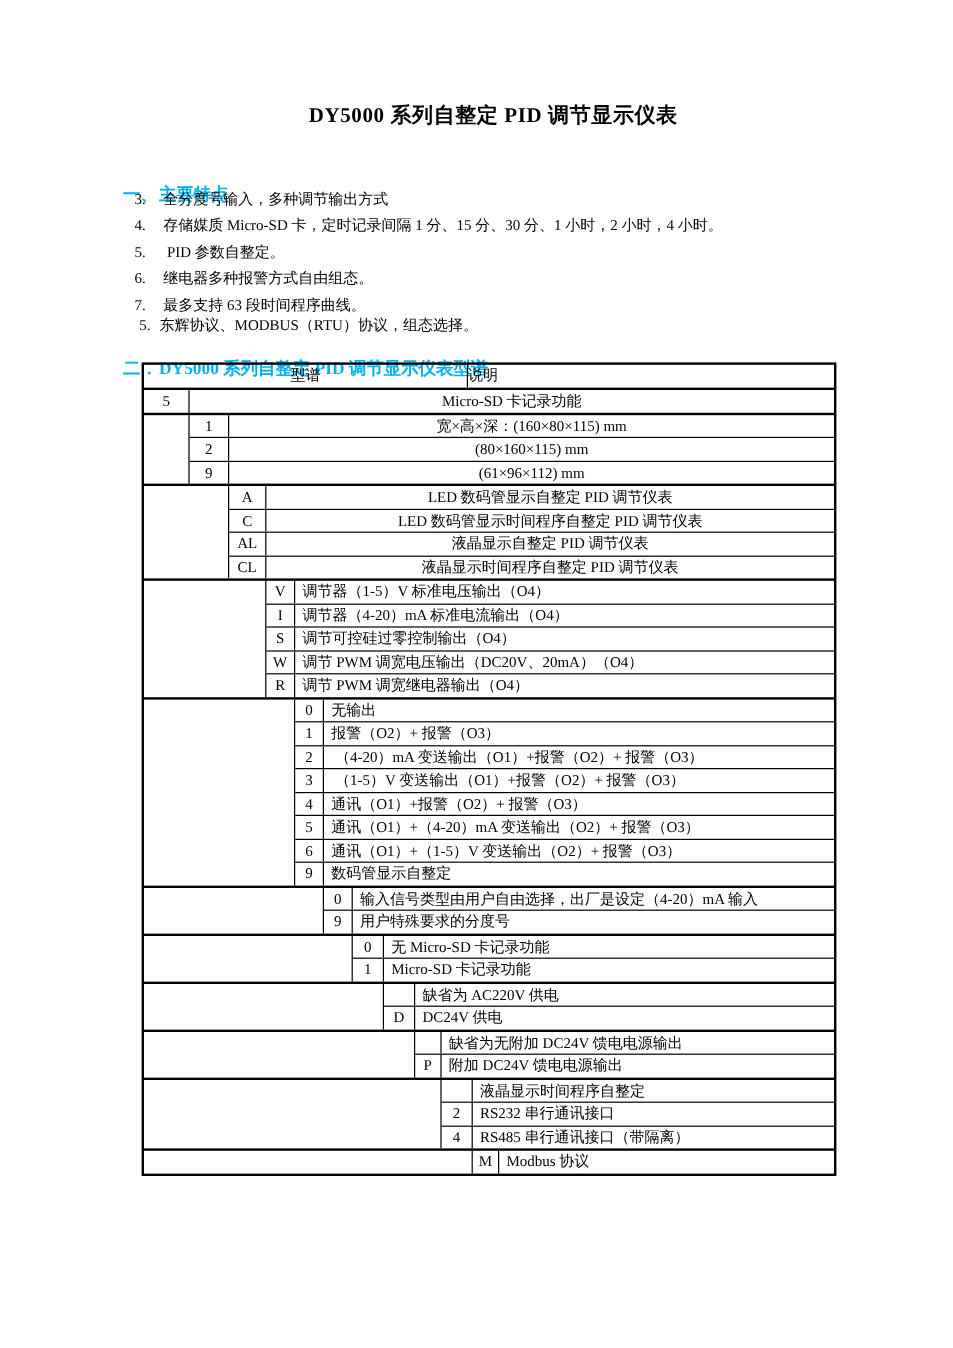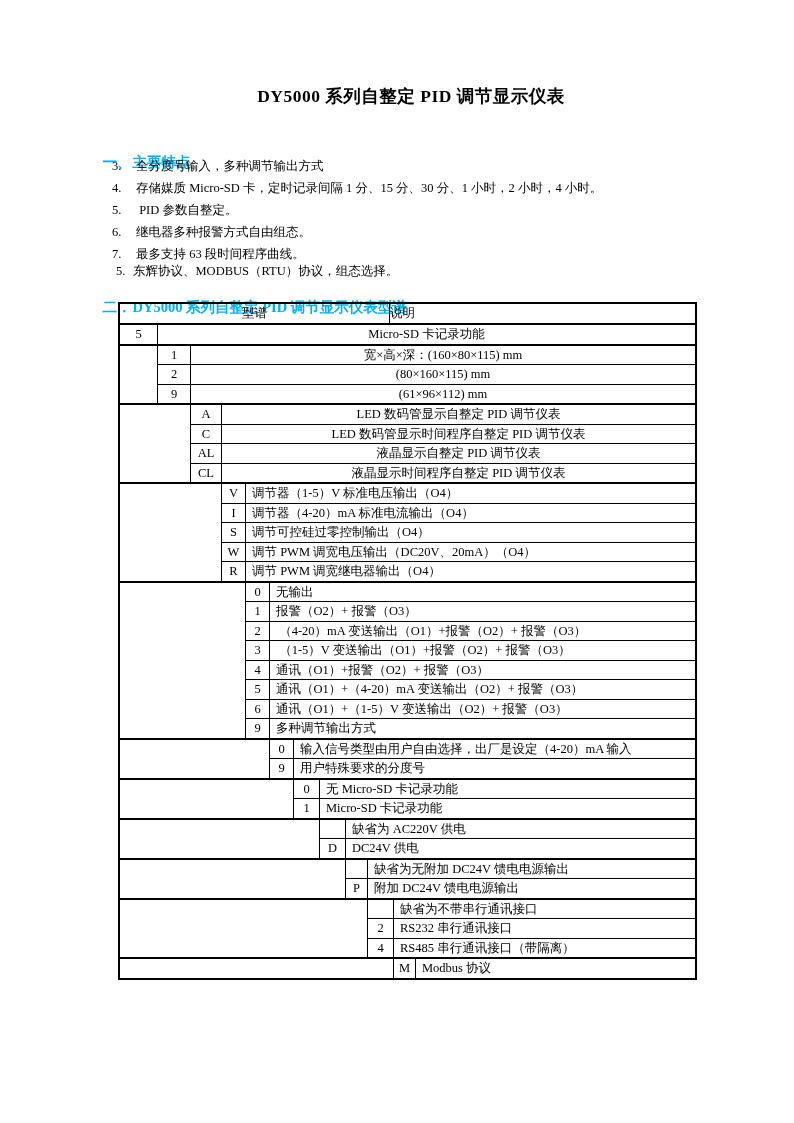--- a/index.html
+++ b/index.html
@@ -198,21 +198,21 @@
             <div class="trow">
               <div class="tcode" style="width: 24px;">5</div>
               <div class="tdesc left">通讯（O1）+（4-20）mA 变送输出（O2）+ 报警（O3）</div>
             </div>
             <div class="trow">
               <div class="tcode" style="width: 24px;">6</div>
               <div class="tdesc left">通讯（O1）+（1-5）V 变送输出（O2）+ 报警（O3）</div>
             </div>
             <div class="trow">
               <div class="tcode" style="width: 24px;">9</div>
-              <div class="tdesc left">多种调节输出方式</div>
+              <div class="tdesc left">数码管显示自整定</div>
             </div>
           </div>
         </div>
         <div class="tgroup">
           <div class="tlead" style="width: 150px;"></div>
           <div class="trows">
             <div class="trow">
               <div class="tcode" style="width: 24px;">0</div>
               <div class="tdesc left">输入信号类型由用户自由选择，出厂是设定（4-20）mA 输入</div>
             </div>
@@ -259,21 +259,21 @@
               <div class="tcode" style="width: 22px;">P</div>
               <div class="tdesc left">附加 DC24V 馈电电源输出</div>
             </div>
           </div>
         </div>
         <div class="tgroup">
           <div class="tlead" style="width: 248px;"></div>
           <div class="trows">
             <div class="trow">
               <div class="tcode" style="width: 26px;"></div>
-              <div class="tdesc left">缺省为不带串行通讯接口</div>
+              <div class="tdesc left">液晶显示时间程序自整定</div>
             </div>
             <div class="trow">
               <div class="tcode" style="width: 26px;">2</div>
               <div class="tdesc left">RS232 串行通讯接口</div>
             </div>
             <div class="trow">
               <div class="tcode" style="width: 26px;">4</div>
               <div class="tdesc left">RS485 串行通讯接口（带隔离）</div>
             </div>
           </div>

